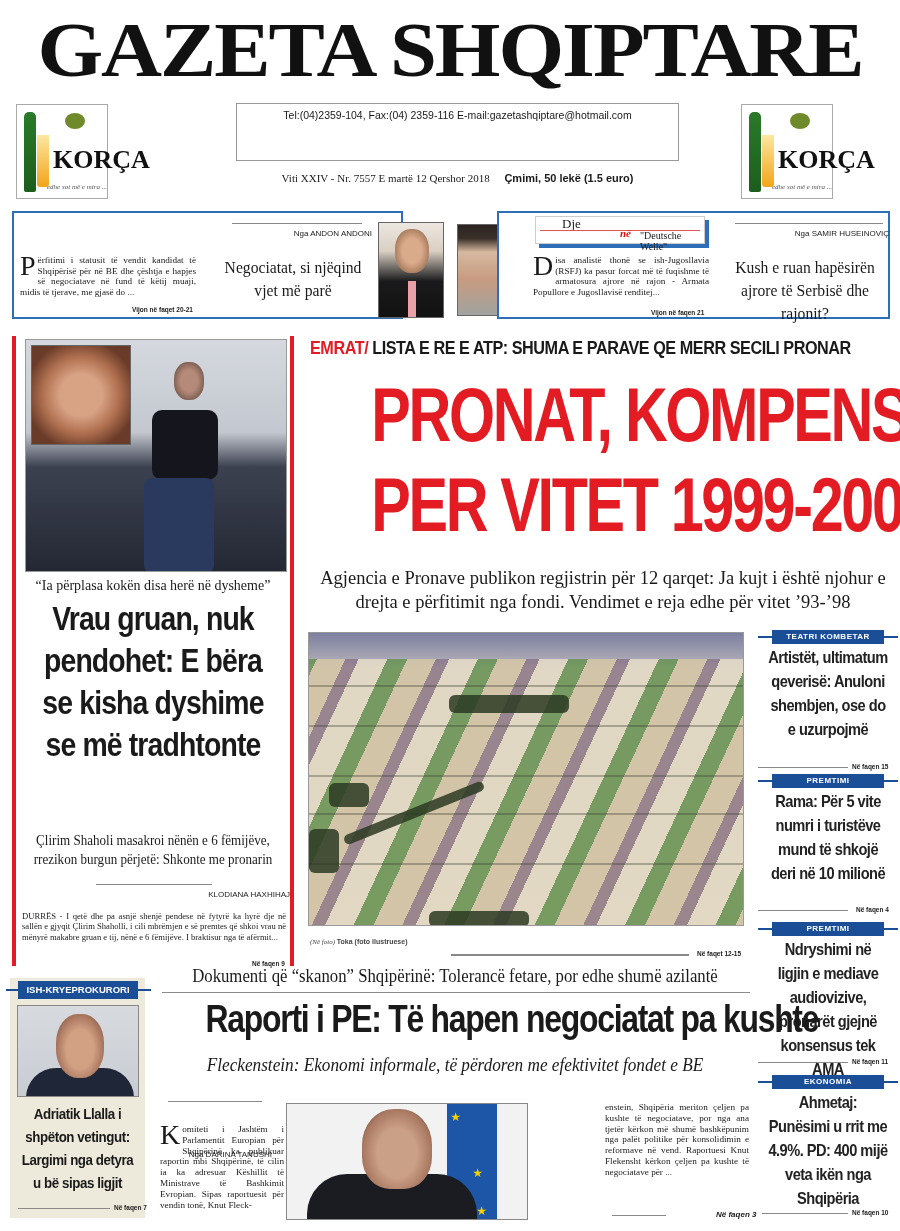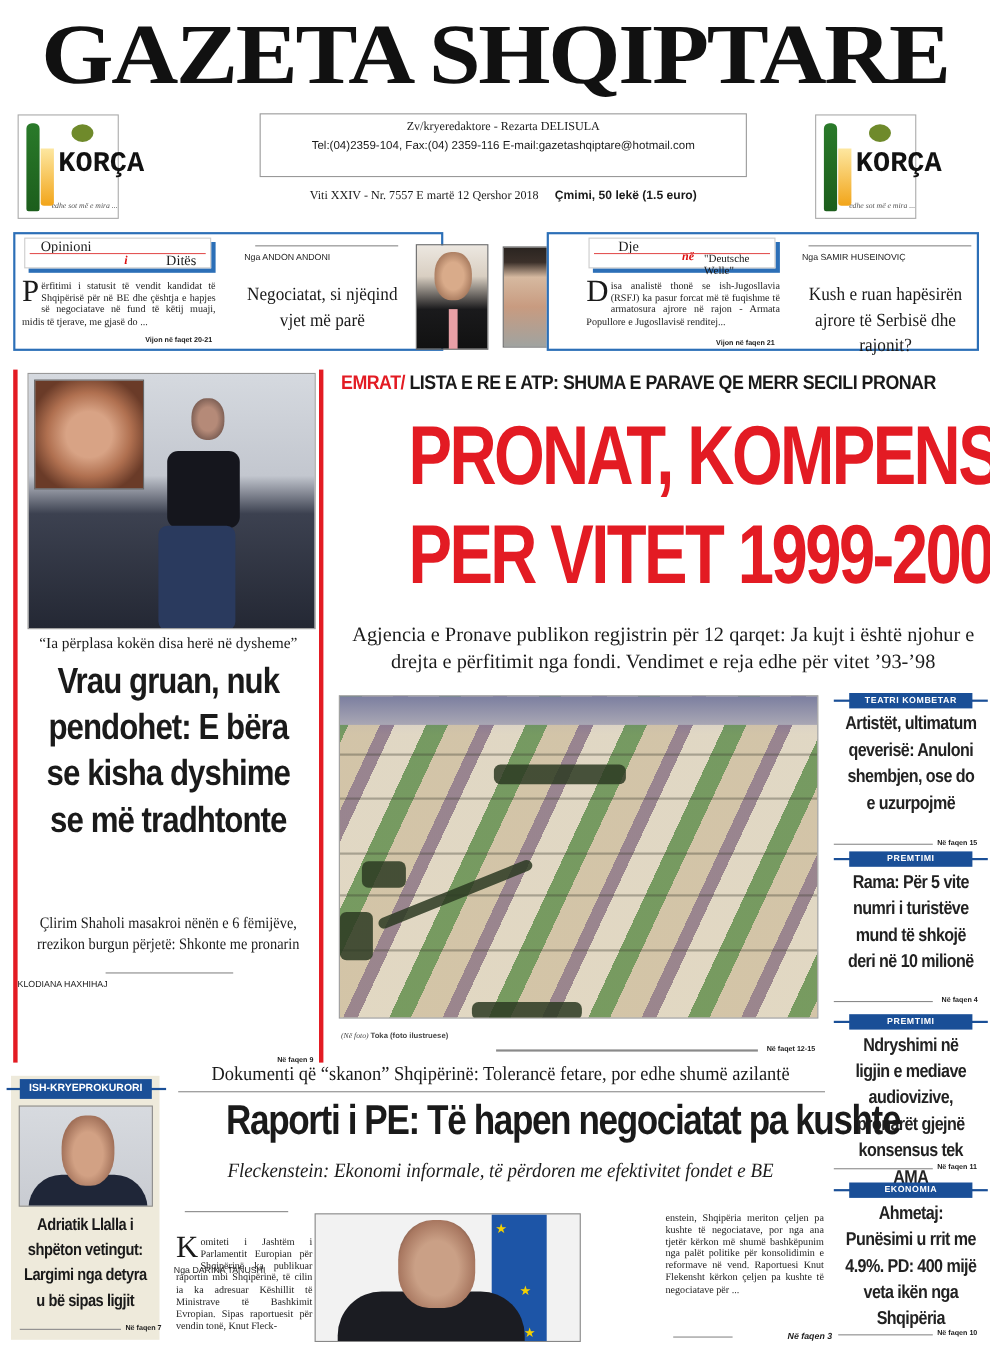--- a/index.html
+++ b/index.html
@@ -8,40 +8,40 @@
   .abs { position: absolute; }
 
   
   #masthead { left: 0; top: 4px; width: 900px; text-align: center; font-family: "Liberation Serif", serif;
     font-weight: bold; font-size: 82px; line-height: 92px; color: #111; transform: scaleX(1.03) scaleY(0.95); letter-spacing: -2px; }
 
   .ad { width: 92px; height: 95px; border: 1px solid #aaa; background: #fff; }
   .ad .bottle { position: absolute; left: 7px; top: 7px; width: 12px; height: 80px; background: linear-gradient(#2a7a2a, #1c5e1c); border-radius: 5px 5px 2px 2px; }
   .ad .glass { position: absolute; left: 20px; top: 30px; width: 12px; height: 52px; background: linear-gradient(#fde7a0, #f2a51a); border-radius: 0 0 3px 3px; }
   .ad .crest { position: absolute; left: 48px; top: 8px; width: 20px; height: 16px; background: #6f8a2b; border-radius: 50%; }
-  .ad .brand { position: absolute; left: 36px; top: 28px; font-family: Liberation Mono, monospace; font-weight: bold; font-size: 26px; color: #111; }
+  .ad .brand { position: absolute; left: 36px; top: 40px; font-family: Liberation Serif, serif; font-weight: bold; font-size: 26px; color: #111; }
   .ad .slogan { position: absolute; left: 30px; top: 78px; font-style: italic; font-size: 7px; color: #555; }
 
   #editor-box { left: 236px; top: 103px; width: 443px; height: 58px; border: 1px solid #999; text-align: center;
     font-size: 11px; line-height: 17px; padding-top: 3px; }
   #editor-box .l3 { font-family: "Liberation Sans", sans-serif; font-size: 10.5px; }
   #issue-line { left: 236px; top: 172px; width: 443px; text-align: center; font-size: 11px; }
   #issue-line .price { font-family: "Liberation Sans", sans-serif; font-weight: bold; margin-left: 12px; }
 
   
   .opbox { border: 2px solid #2c6fb7; background: #fff; }
   .optag { position: absolute; border: 1px solid #ccc; background: #fff; box-shadow: 4px 4px 0 #2c6fb7; }
   .optag .a { position: absolute; font-size: 13px; }
   .optag .line { position: absolute; height: 1px; background: #e35555; }
   .optag .i { position: absolute; color: #d11; font-style: italic; font-weight: bold; font-size: 11px; }
   .opbody { position: absolute; font-size: 9.2px; line-height: 10.6px; text-align: justify; }
   .dropcap { float: left; font-size: 28px; line-height: 22px; margin-right: 2px; }
   .vijon { position: absolute; font-family: "Liberation Sans", sans-serif; font-weight: bold; font-size: 6.5px; }
   .byline-rule { position: absolute; height: 1px; background: #888; }
-  .byline { position: absolute; font-family: "Liberation Sans", sans-serif; font-size: 8px; text-align: left; }
+  .byline { position: absolute; font-family: "Liberation Sans", sans-serif; font-size: 8px; text-align: right; }
   .ophead { position: absolute; font-size: 17px; line-height: 23px; text-align: center; transform: scaleX(0.92); }
   .portrait { position: absolute; border: 1px solid #666; overflow: hidden; }
 
   
   #left-story { left: 12px; top: 336px; width: 282px; height: 630px; border-left: 4px solid #e31b23; border-right: 4px solid #e31b23; }
   #left-photo { position: absolute; left: 9px; top: 3px; width: 262px; height: 233px; border: 1px solid #999; overflow: hidden;
     background: linear-gradient(180deg, #d5d9df 0%, #c3c7cf 40%, #3c4150 55%, #242834 100%); }
   #inset-photo { position: absolute; left: 5px; top: 5px; width: 100px; height: 100px; border: 1px solid #666;
     background: radial-gradient(ellipse at 50% 50%, #d8a385 30%, #b07050 55%, #6a3b28 80%); }
   .quote { position: absolute; left: 0; width: 274px; text-align: center; font-size: 14px; }
@@ -117,35 +117,28 @@
 </div>
 <div class="abs ad" style="left:741px;top:104px;">
   <div class="bottle"></div>
   <div class="glass"></div>
   <div class="crest"></div>
   <div class="brand">KORÇA</div>
   <div class="slogan">edhe sot më e mira ...</div>
 </div>
 
 <div id="editor-box" class="abs">
-  <div>Zv/kryeredaktore - Rezarta DELISULA</div>
   <div class="l3">Tel:(04)2359-104, Fax:(04) 2359-116  E-mail:gazetashqiptare@hotmail.com</div>
 </div>
 <div id="issue-line" class="abs">
   <span>Viti XXIV - Nr. 7557  E martë 12 Qershor 2018</span>
   <span class="price">Çmimi, 50 lekë (1.5 euro)</span>
 </div>
 
 <div class="abs opbox" style="left:12px;top:211px;width:391px;height:108px;">
-  <div class="optag" style="left:8px;top:3px;width:170px;height:28px;">
-    <span class="a" style="left:14px;top:-1px;">Opinioni</span>
-    <span class="line" style="left:4px;top:13px;width:160px;"></span>
-    <span class="i" style="left:90px;top:14px;">i</span>
-    <span class="a" style="left:128px;top:12px;">Ditës</span>
-  </div>
   <div class="opbody" style="left:6px;top:42px;width:176px;">
     <span class="dropcap">P</span><span>ërfitimi i statusit të vendit kandidat të Shqipërisë për në BE dhe çështja e hapjes së negociatave në fund të këtij muaji, midis të tjerave, me gjasë do ...</span>
   </div>
   <div class="vijon" style="left:118px;top:93px;">Vijon në faqet 20-21</div>
   <div class="byline-rule" style="left:218px;top:10px;width:130px;"></div>
   <div class="byline" style="left:208px;top:16px;width:150px;">Nga  ANDON ANDONI</div>
   <div class="ophead" style="left:196px;top:43px;width:166px;">Negociatat, si njëqind vjet më parë</div>
   <div class="portrait" style="left:364px;top:9px;width:66px;height:96px;background:linear-gradient(180deg,#ece7e0 0,#d9cfc2 30%,#1a1a1c 62%,#111 100%);">
     <div style="position:absolute;left:16px;top:6px;width:34px;height:44px;border-radius:45%;background:radial-gradient(ellipse,#d9ab8a 40%,#a77a5e 75%,#555 95%);"></div>
     <div style="position:absolute;left:29px;top:58px;width:8px;height:38px;background:#e9a0a6;"></div>
@@ -174,20 +167,21 @@
     <div id="inset-photo"></div>
     <div style="position:absolute;left:148px;top:22px;width:30px;height:38px;border-radius:45%;background:radial-gradient(ellipse,#b58a78 40%,#6a5048 85%);"></div>
     <div style="position:absolute;left:126px;top:70px;width:66px;height:70px;background:#15161d;border-radius:10px;"></div>
     <div style="position:absolute;left:118px;top:138px;width:70px;height:95px;background:#2a3a5e;border-radius:8px;"></div>
   </div>
   <div class="quote" style="top:242px;">“Ia përplasa kokën disa herë në dysheme”</div>
   <div id="left-headline">Vrau gruan, nuk pendohet: E bëra se kisha dyshime se më tradhtonte</div>
   <div id="left-deck">Çlirim Shaholi masakroi nënën e 6 fëmijëve, rrezikon burgun përjetë: Shkonte me pronarin</div>
   <div class="byline-rule" style="left:80px;top:548px;width:116px;"></div>
   <div class="byline" style="left:0;top:554px;width:274px;font-size:8px;">KLODIANA HAXHIHAJ</div>
+  <div id="left-body">DURRËS - I qetë dhe pa asnjë shenjë pendese në fytyrë ka hyrë dje në sallën e gjyqit Çlirim Shaholli, i cili mbrëmjen e së premtes që shkoi vrau në mënyrë makabre gruan e tij, nënë e 6 fëmijëve. I braktisur nga të afërmit...</div>
   <div class="nefaqen" style="left:236px;top:624px;">Në faqen 9</div>
 </div>
 
 <div id="kicker" class="abs">
   <span class="red">EMRAT/</span><span> LISTA E RE E ATP: SHUMA E PARAVE QE MERR SECILI PRONAR</span>
 </div>
 <div class="bigred" style="top:374px;">PRONAT, KOMPENSIMI</div>
 <div class="bigred" style="top:464px;">PER VITET 1999-2000</div>
 <div id="main-deck" class="abs">Agjencia e Pronave publikon regjistrin për 12 qarqet: Ja kujt i është njohur e drejta e përfitimit nga fondi. Vendimet e reja edhe për vitet ’93-’98</div>
 

